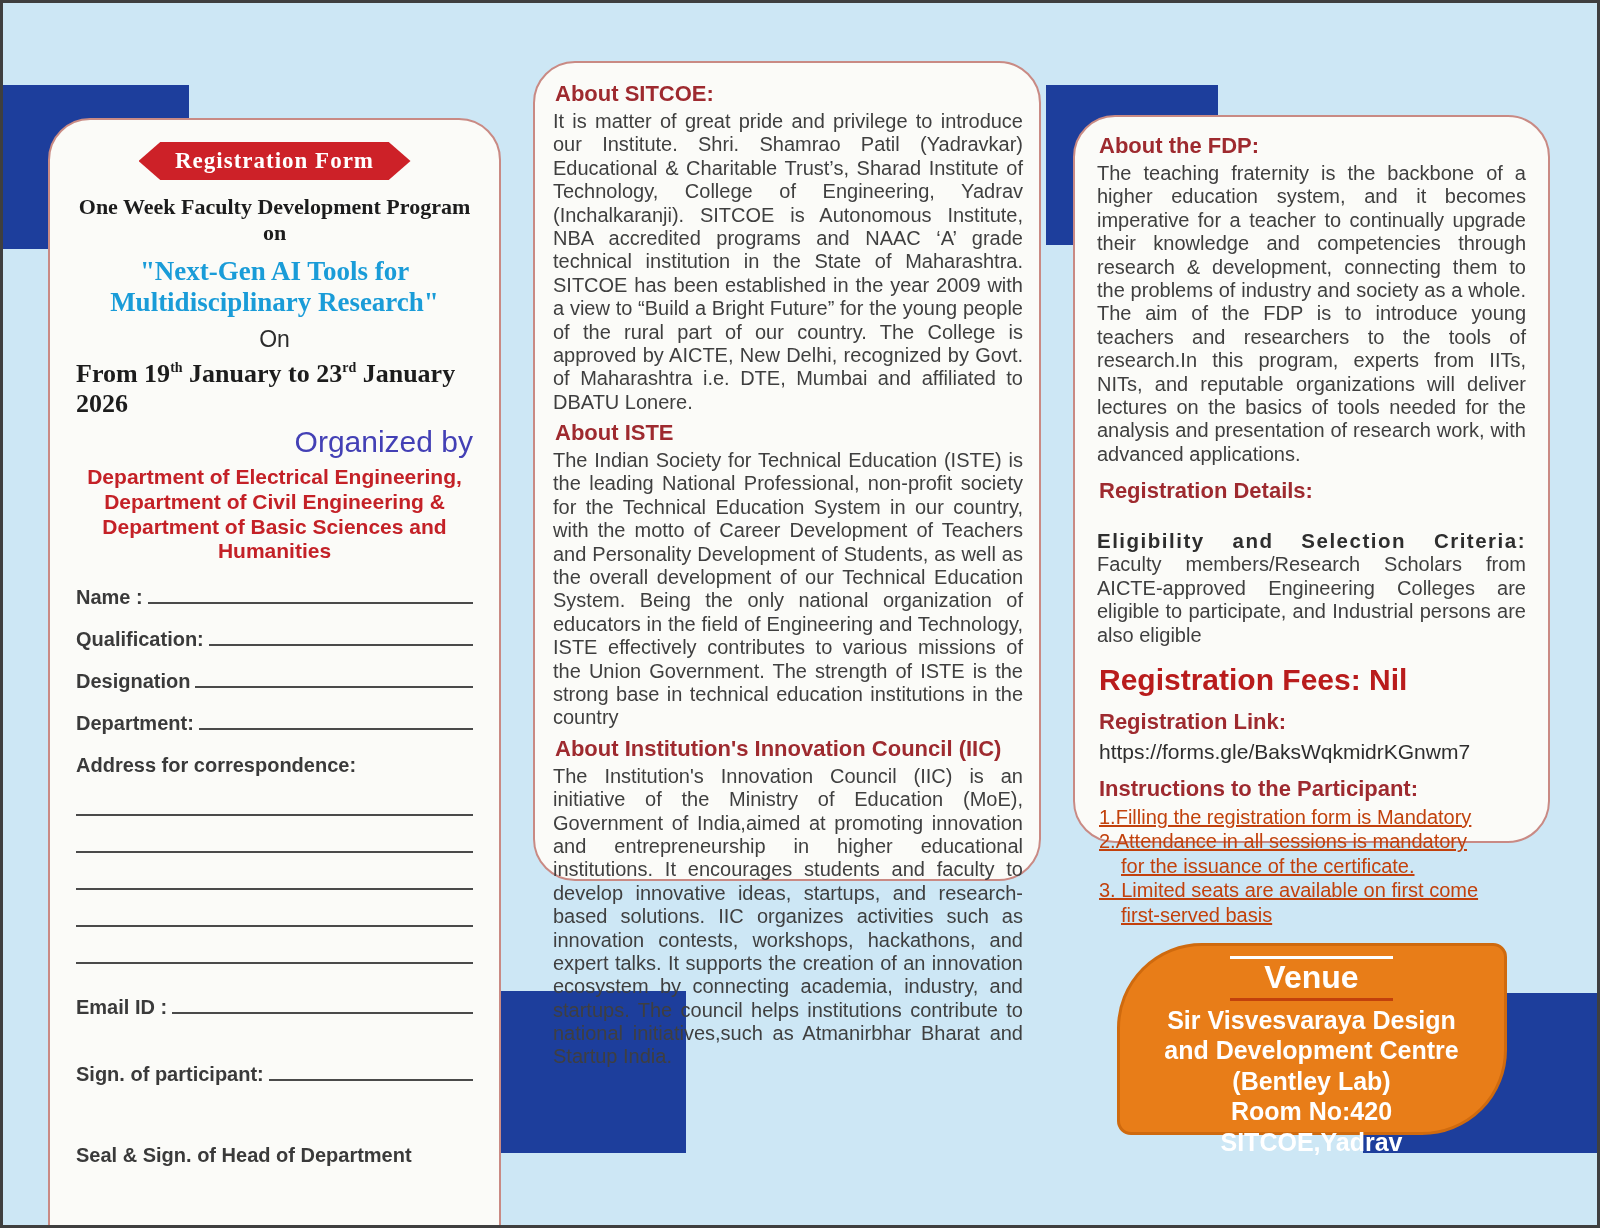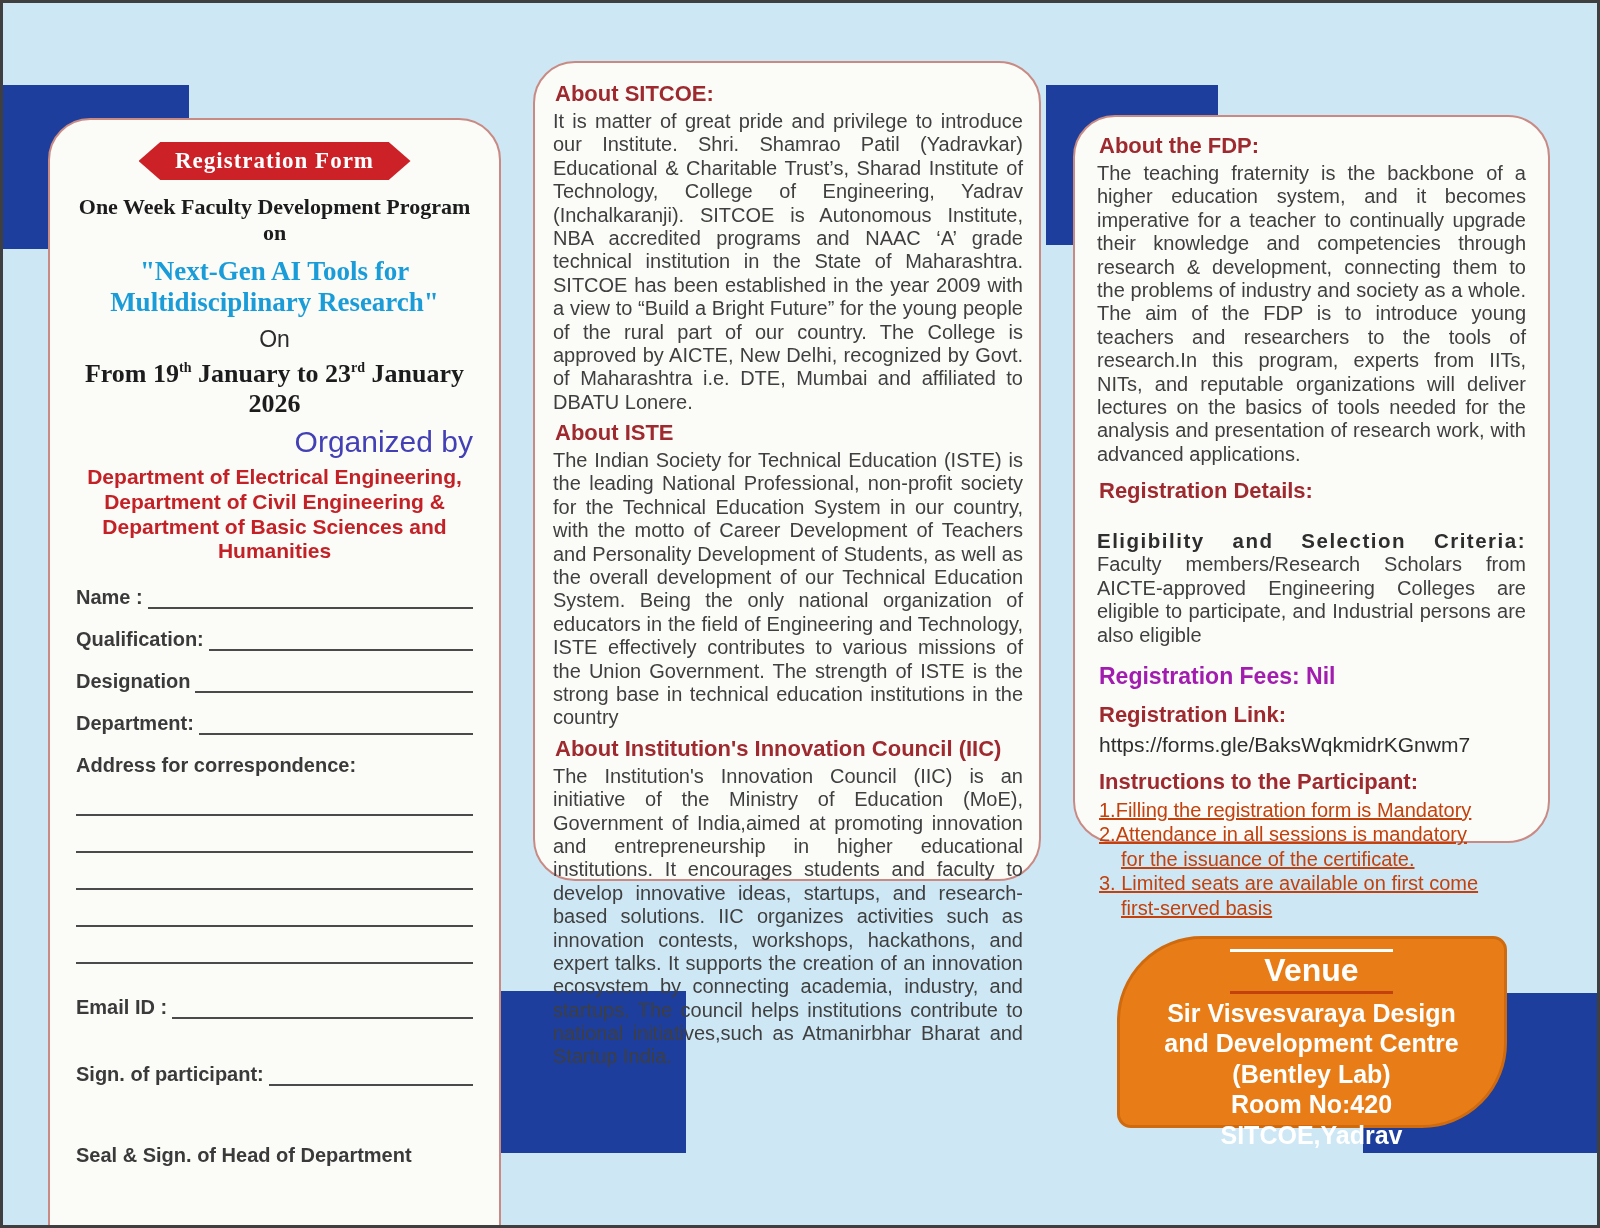--- a/index.html
+++ b/index.html
@@ -36,49 +36,49 @@
   .lp-subtitle {
     text-align: center; font-family: "Liberation Serif", serif;
     font-weight: bold; font-size: 22px; color: #1c1c1c; margin-bottom: 10px;
   }
   .lp-title {
     text-align: center; font-family: "Liberation Serif", serif;
     font-weight: bold; font-size: 27px; color: #1a9cd8; line-height: 1.15; margin-bottom: 8px;
   }
   .lp-on { text-align: center; font-size: 23px; color: #2b2b2b; margin-bottom: 6px; }
   .lp-date {
-    text-align: center; font-family: "Liberation Serif", serif;
+    font-family: "Liberation Serif", serif;
     font-weight: bold; font-size: 26px; color: #1c1c1c; margin-bottom: 6px;
   }
   .lp-date sup { font-size: 14px; }
   .lp-organized { text-align: right; font-size: 30px; color: #4340b5; margin-bottom: 6px; }
   .lp-depts {
     text-align: center; font-weight: bold; font-size: 21px; color: #c42127;
     line-height: 1.18; margin-bottom: 22px;
   }
-  .field-row { display: flex; align-items: flex-end; margin-bottom: 19px; }
+  .field-row { display: flex; align-items: flex-start; margin-bottom: 19px; }
   .field-row .flabel { font-weight: bold; font-size: 20px; color: #3a3a3a; white-space: nowrap; }
   .field-row .fline { flex: 1; border-bottom: 2px solid #4a4a4a; height: 1.1em; margin-left: 5px; }
   .addr-label { font-weight: bold; font-size: 20px; color: #3a3a3a; margin-bottom: 2px; }
   .addr-line { border-bottom: 2px solid #4a4a4a; height: 37px; }
   .row-mobile { margin-top: 26px; }
   .row-email { margin-top: 32px; }
   .row-sign  { margin-top: 44px; }
   .lp-footer { font-weight: bold; font-size: 20px; color: #3a3a3a; margin-top: 58px; }
 
   
   .sec-heading { color: #9e2a2f; font-weight: bold; font-size: 22px; margin: 2px 0 3px 2px; }
   .sec-body {
     color: #3f3f3f; font-size: 20px; line-height: 1.17;
     text-align: justify; margin-bottom: 6px;
   }
 
   
   .rp-elig-label { color: #2e2e2e; font-weight: bold; font-size: 20.5px; letter-spacing: 1.5px; }
-  .rp-fees { color: #a21caf; font-weight: bold; font-size: 23px; margin: 10px 0 10px 2px; }
+  .rp-fees { color: #b91c1c; font-weight: bold; font-size: 30px; margin: 10px 0 10px 2px; }
   .rp-link-url { color: #2e2e2e; font-size: 21px; margin: 2px 0 10px 2px; }
   .rp-instructions { color: #c2410c; font-size: 20px; line-height: 1.22; margin-left: 2px; text-decoration: underline; }
   .rp-instructions div { text-align: left; }
   .rp-instr-indent { padding-left: 22px; }
 
   .venue-box {
     margin: 16px auto 0 auto; width: 390px; min-height: 192px;
     background: #e87d18; border: 3px solid #cf6a0e;
     border-radius: 85px 14px 85px 14px;
     text-align: center; padding: 10px 8px 12px 8px;

